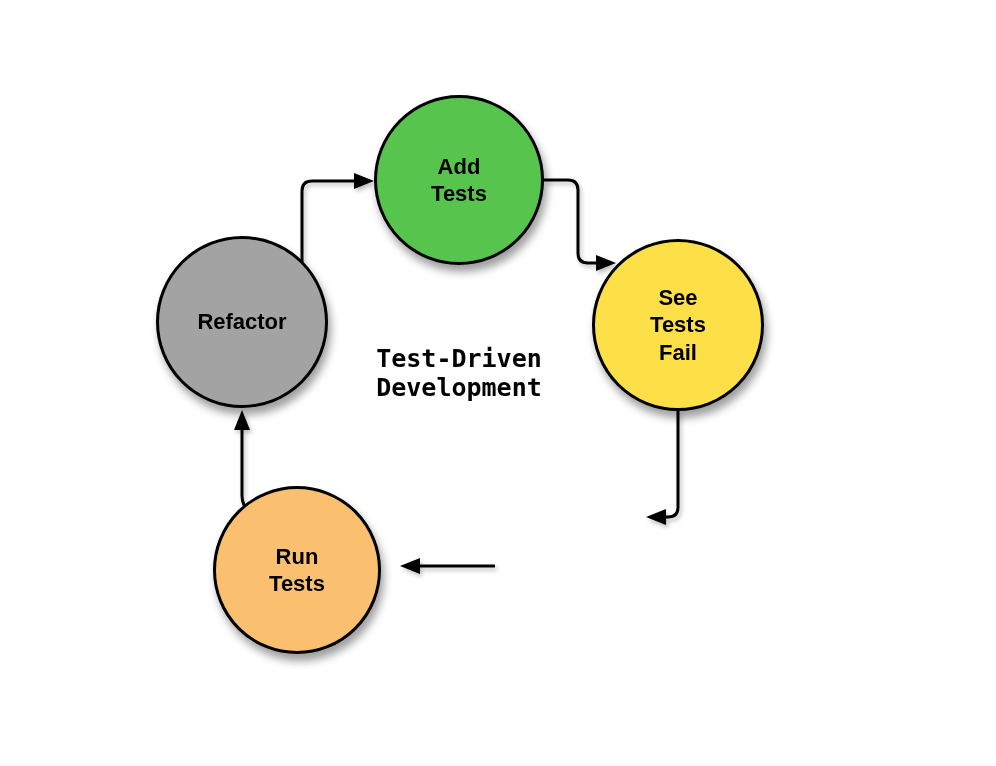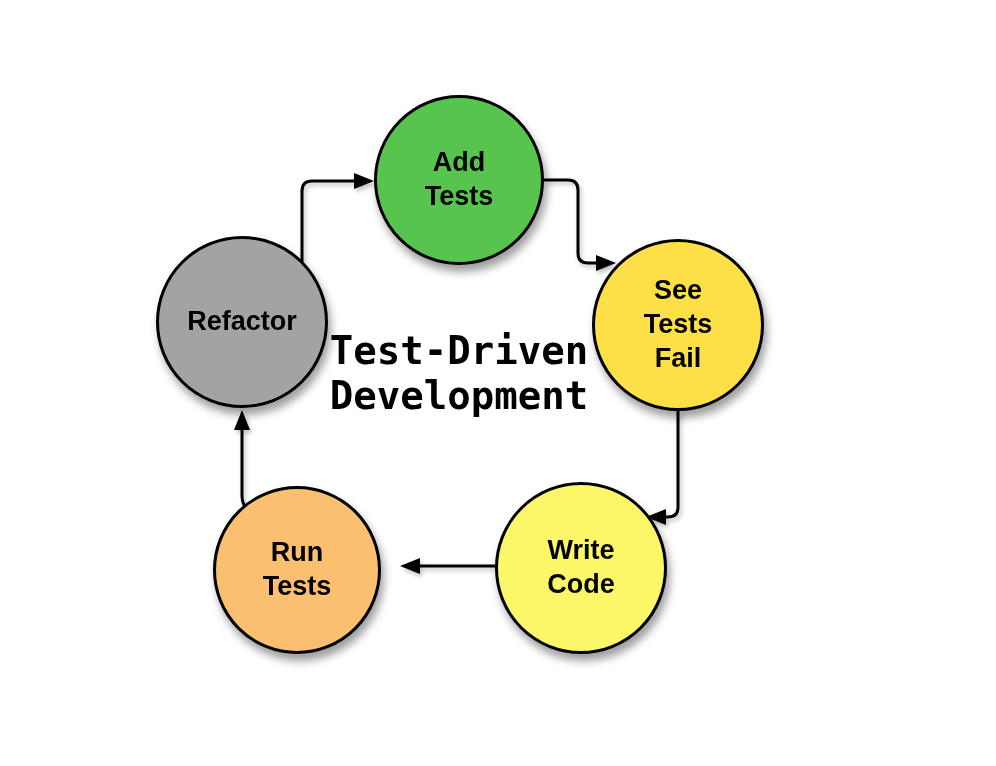--- a/index.html
+++ b/index.html
@@ -34,34 +34,34 @@
     border: 3px solid #000000;
     border-radius: 50%;
     box-sizing: border-box;
     display: flex;
     align-items: center;
     justify-content: center;
     box-shadow: 3px 7px 9px rgba(0,0,0,0.38);
   }
   .node-label {
     font-weight: bold;
-    font-size: 27px;
+    font-size: 22px;
     line-height: 1.25;
     color: #000000;
     text-align: center;
     white-space: pre-line;
   }
   .center-title {
     position: absolute;
     left: 459px;
     top: 374px;
     transform: translate(-50%, -50%);
     font-family: "DejaVu Sans Mono", monospace;
     font-weight: bold;
-    font-size: 39px;
+    font-size: 25px;
     line-height: 1.15;
     color: #000000;
     text-align: center;
     white-space: pre-line;
   }
 </style>
 </head>
 <body>
 
 <div class="canvas">
@@ -83,24 +83,20 @@
     <span class="node-label">Add
 Tests</span>
   </div>
 
   <div class="node" style="left: 592px; top: 239px; width: 172px; height: 172px; background: #fde047;">
     <span class="node-label">See
 Tests
 Fail</span>
   </div>
 
-  <div class="node" style="left: 495px; top: 482px; width: 172px; height: 172px; background: rgb(251, 247, 104);">
-    <span class="node-label">Write
-Code</span>
-  </div>
 
   <div class="node" style="left: 213px; top: 486px; width: 168px; height: 168px; background: rgb(250, 192, 111);">
     <span class="node-label">Run
 Tests</span>
   </div>
 
   <div class="node" style="left: 156px; top: 236px; width: 172px; height: 172px; background: #a3a3a3;">
     <span class="node-label">Refactor</span>
   </div>
 

